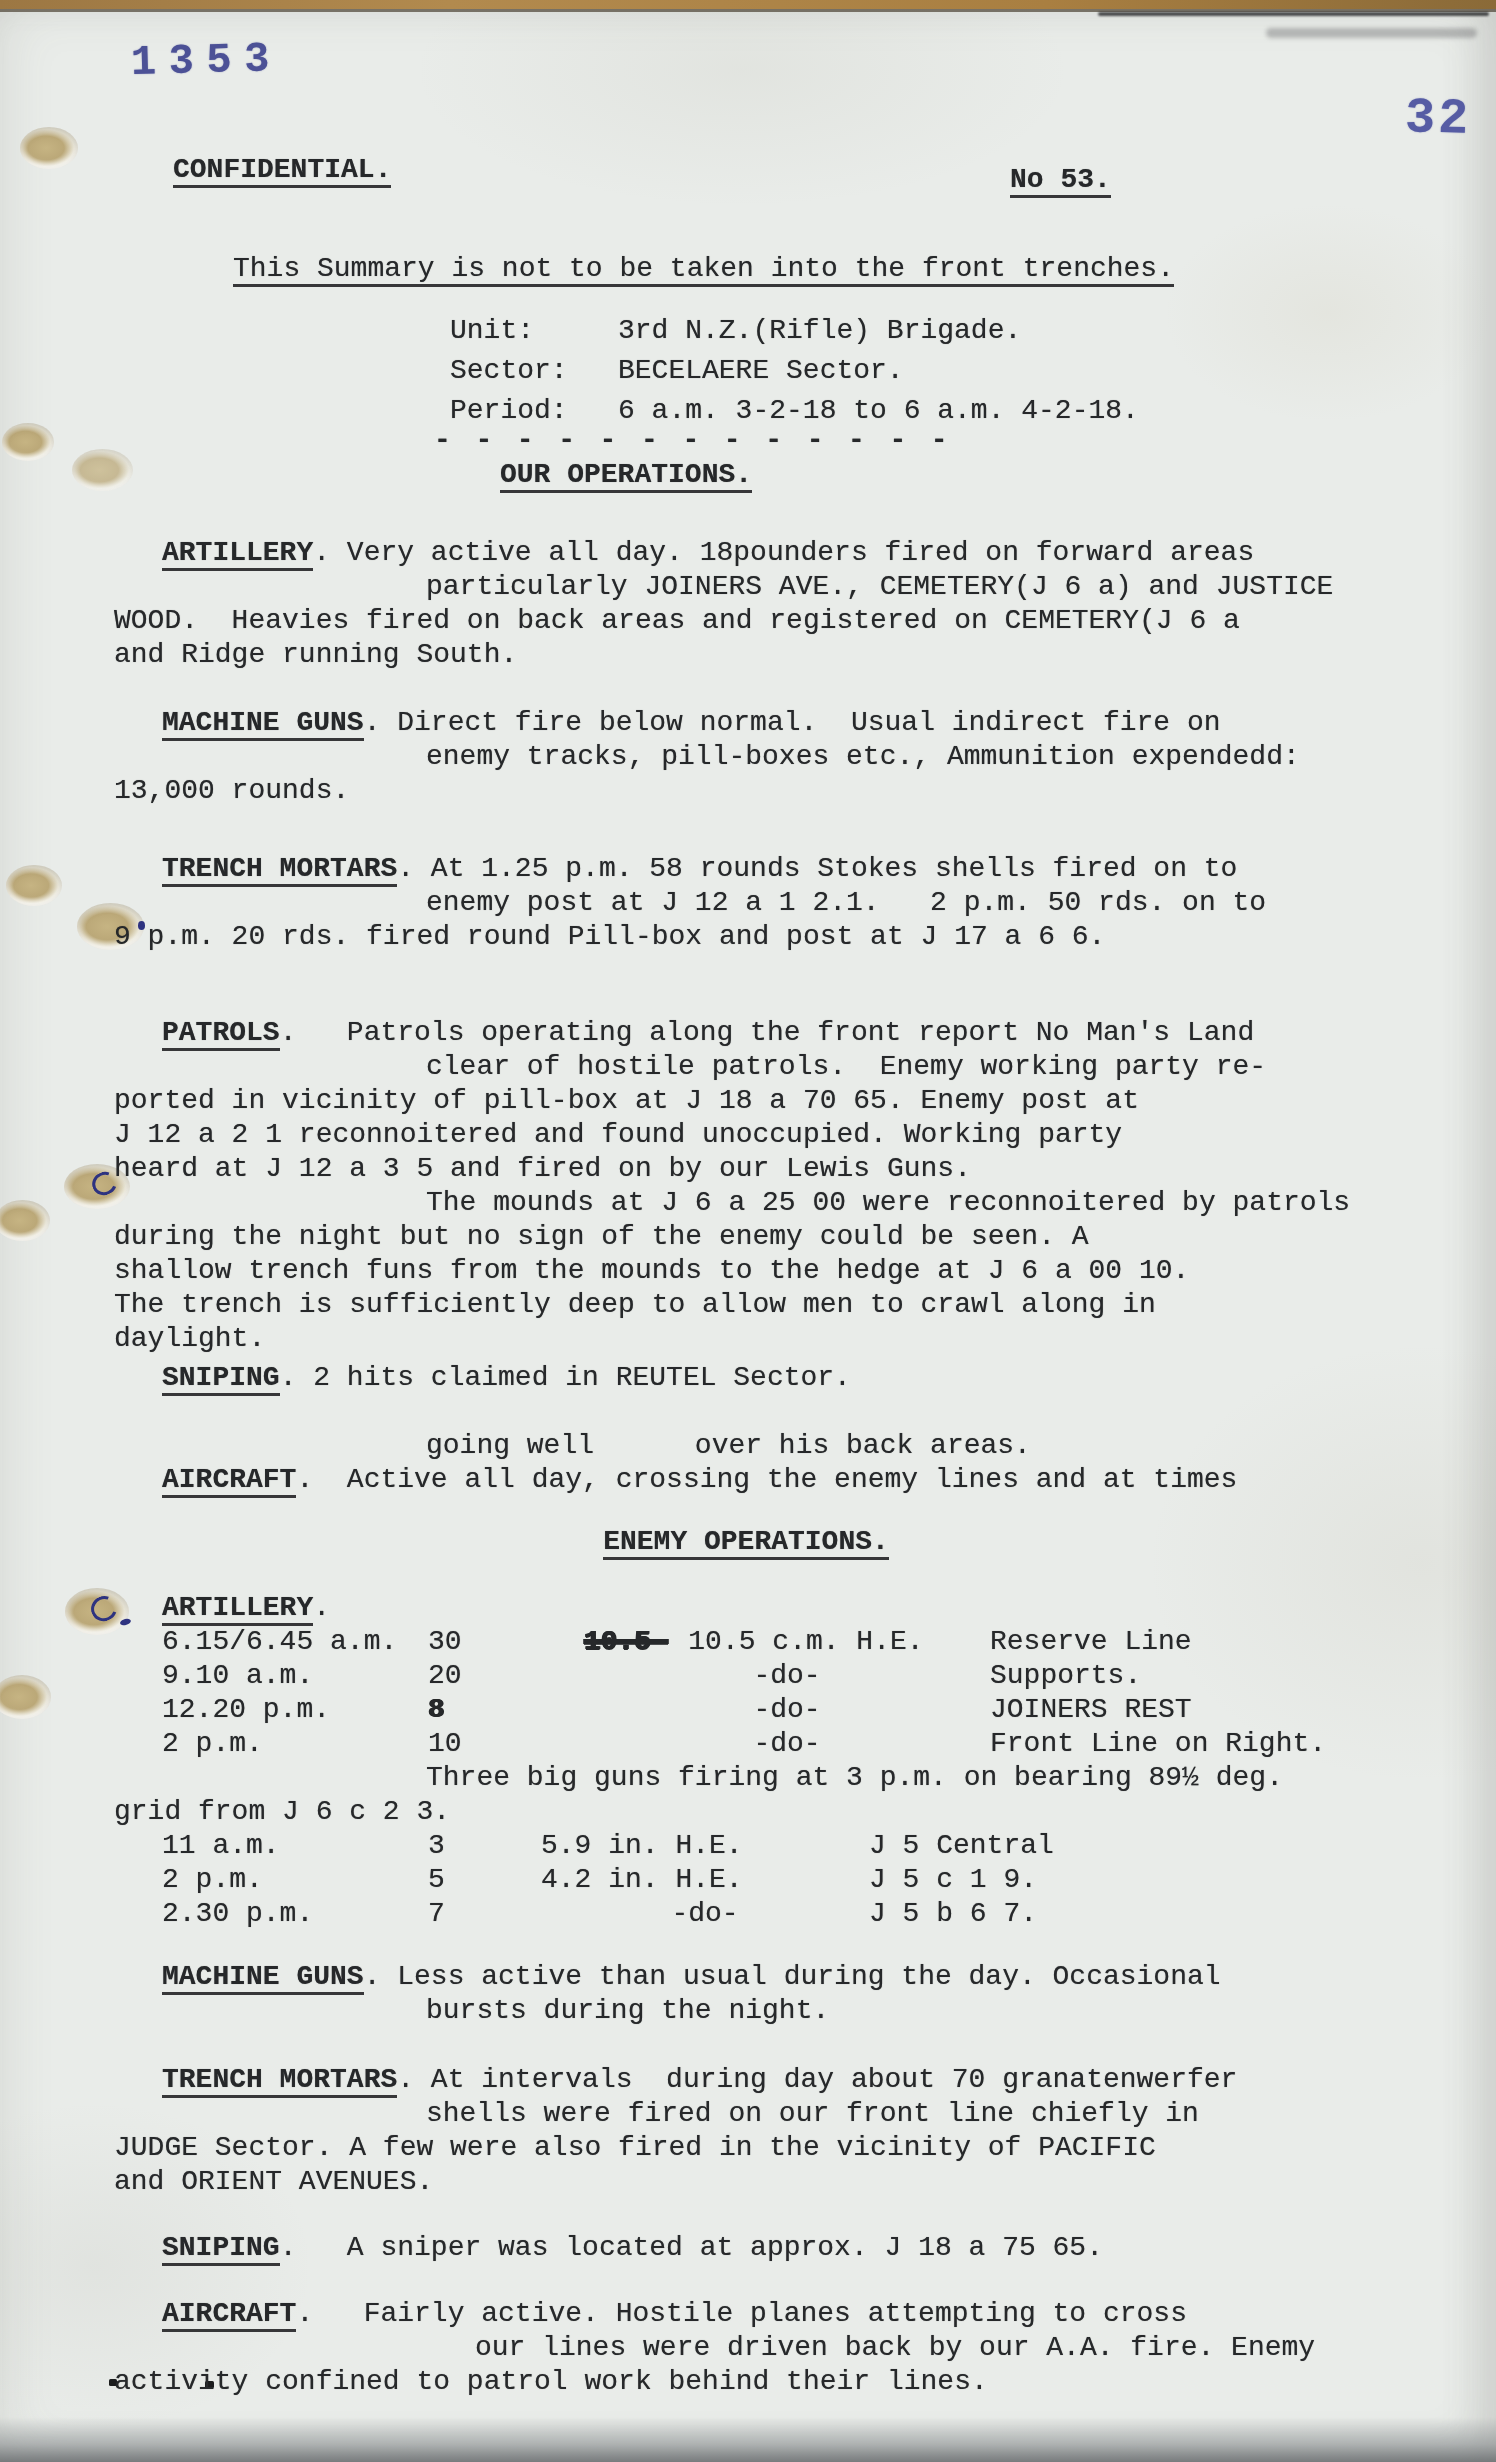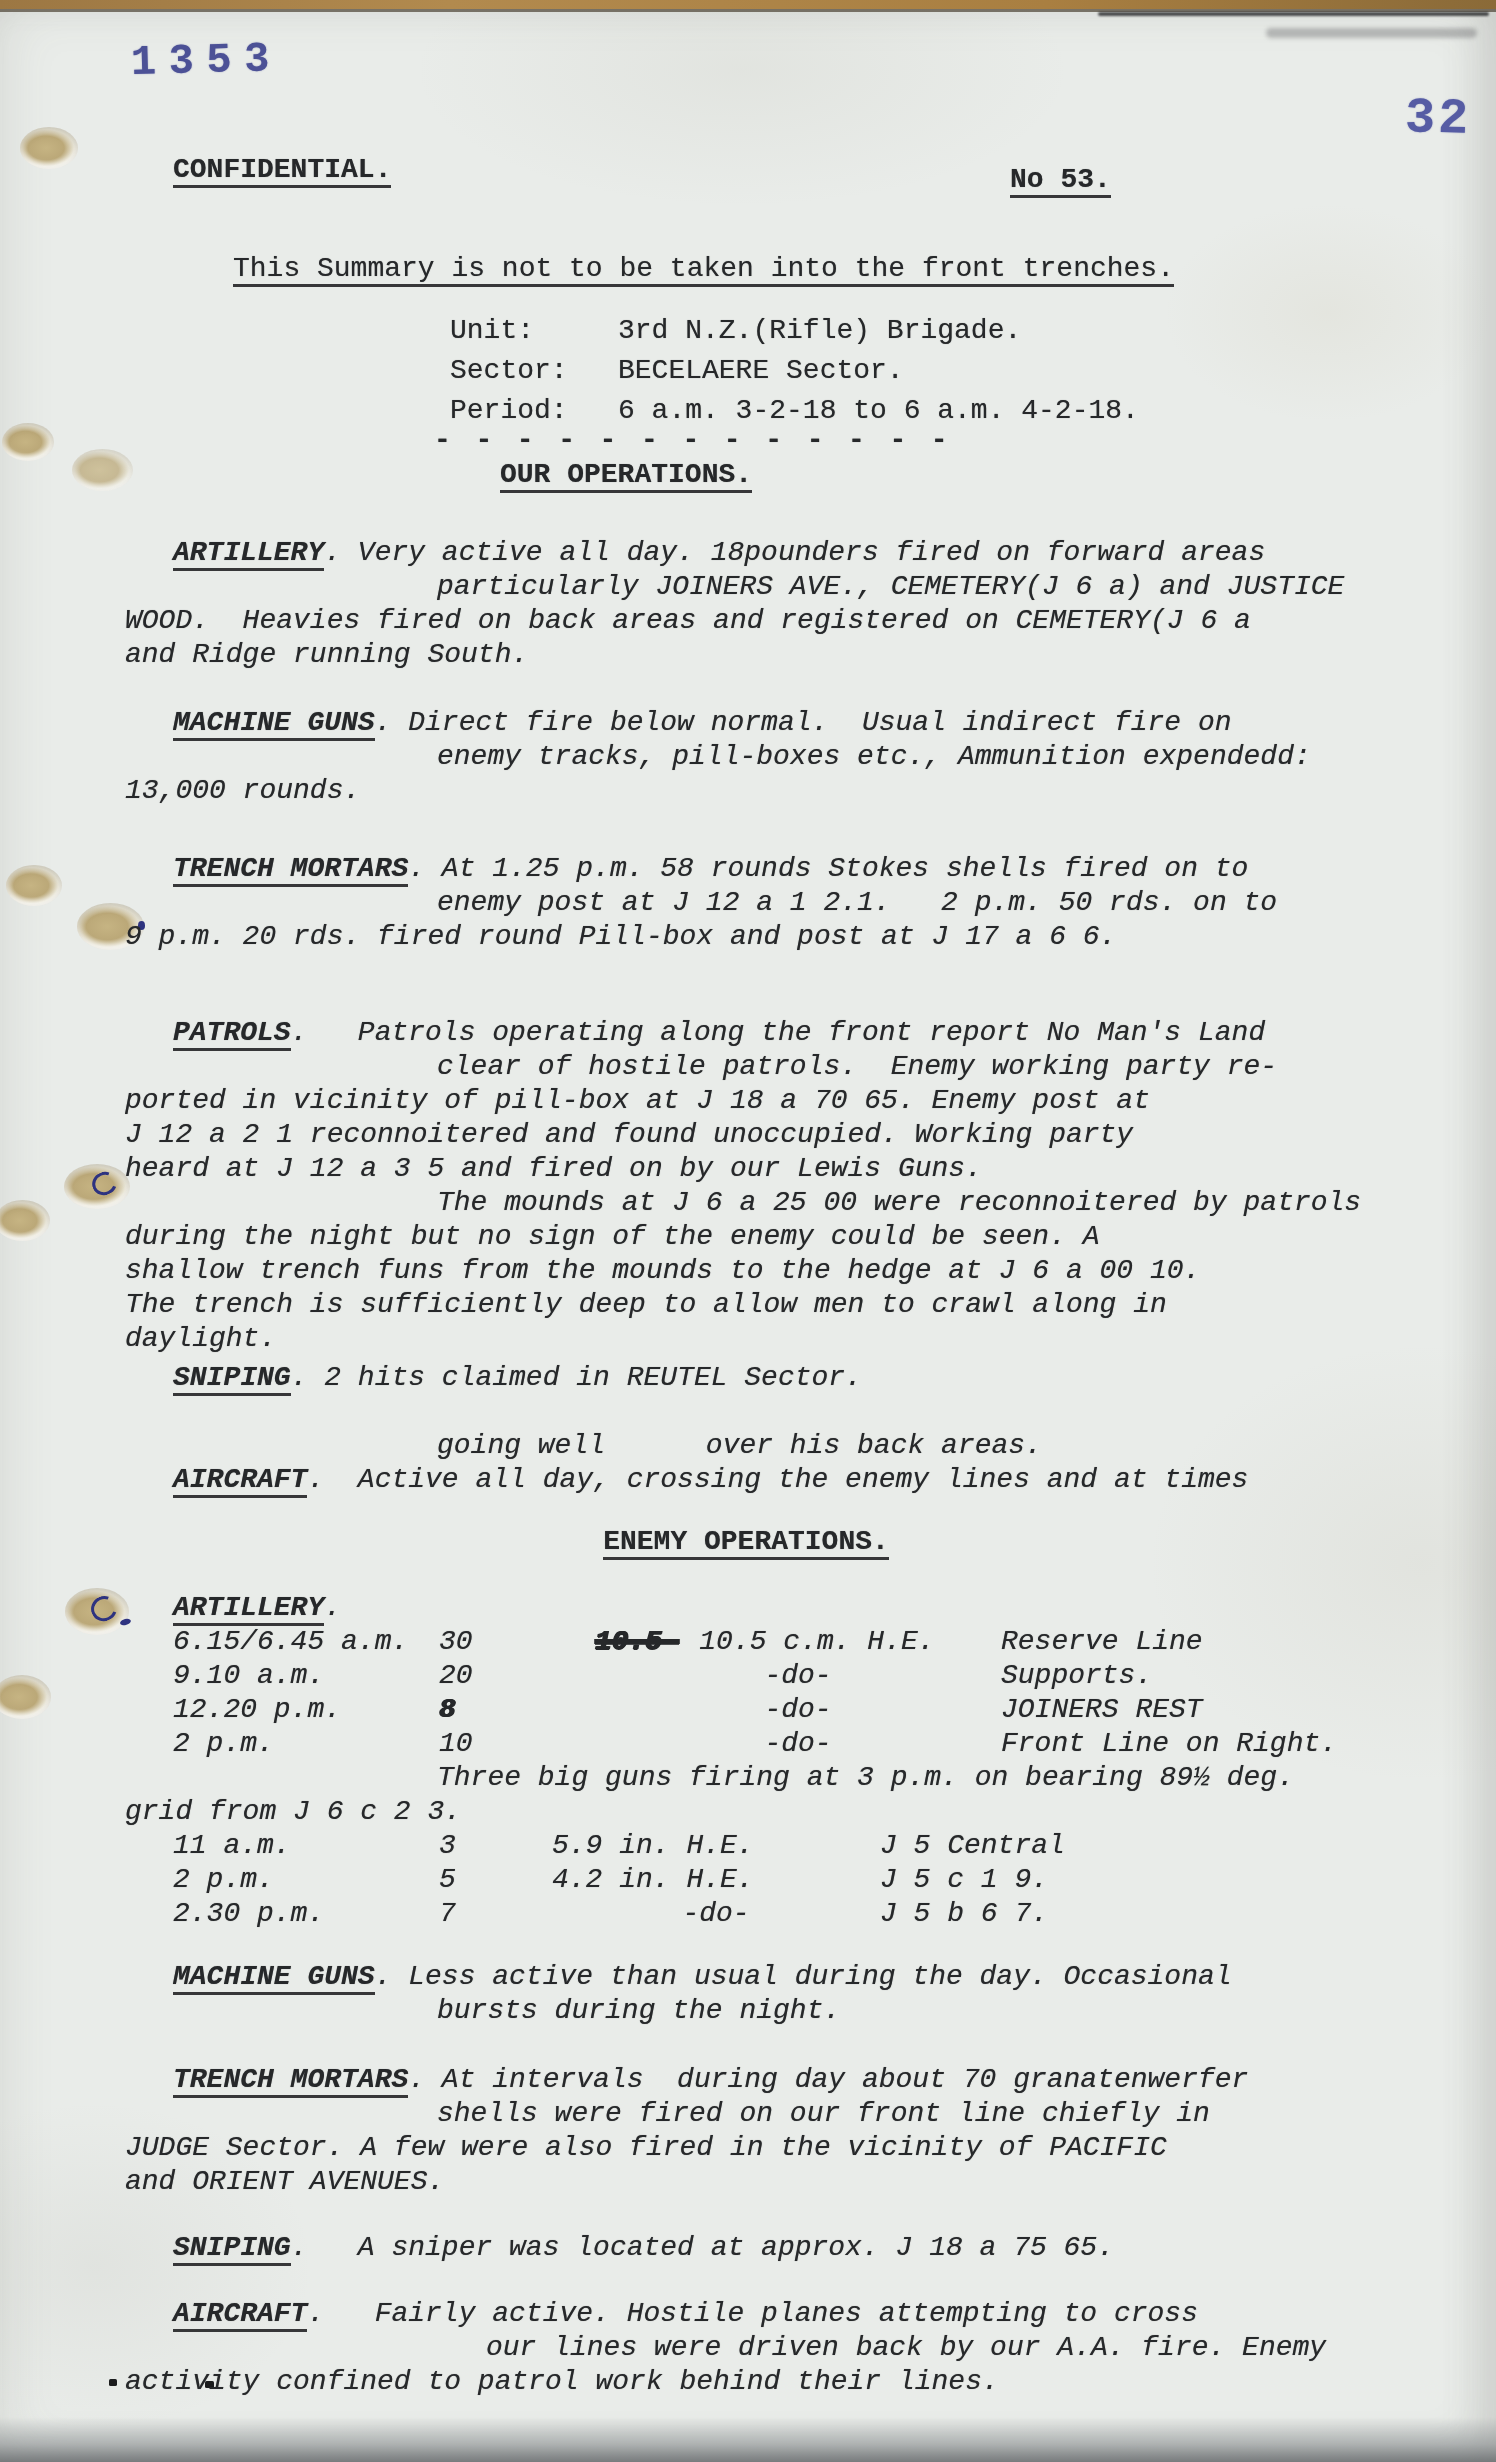--- a/index.html
+++ b/index.html
@@ -9,21 +9,21 @@
     font-size:28px;line-height:34px;color:#26282a;
     text-shadow:0 0 0.8px rgba(25,25,28,.5);
     background:
       radial-gradient(ellipse 234px 156px at 1328px 313px, rgba(190,180,150,.12), transparent 70%),
       radial-gradient(ellipse 313px 234px at 94px 2266px, rgba(150,150,140,.10), transparent 70%),
       radial-gradient(ellipse 391px 313px at 1422px 1563px, rgba(170,165,145,.12), transparent 70%),
       radial-gradient(ellipse 469px 195px at 742px 70px, rgba(160,158,140,.10), transparent 70%),
       #e9ece9;
     box-shadow:inset 0 0 55px rgba(95,90,75,.14), inset -22px 0 35px rgba(100,100,95,.12);
   }
-  .block{position:absolute;left:173px;font-style:italic;}
+  .block{position:absolute;left:162px;}
   .line{white-space:pre;}
   .ind1{margin-left:264px;}
   .ind2{margin-left:313px;}
   .out{margin-left:-48px;}
   .u{border-bottom:3.9px solid rgba(30,30,32,.88);}
   .hd{font-weight:bold;}
   .centered{left:0;width:1430px;text-align:center;}
   
   .classification{position:absolute;left:173px;top:153px;}
   .docnum{position:absolute;left:1010px;top:163px;}

